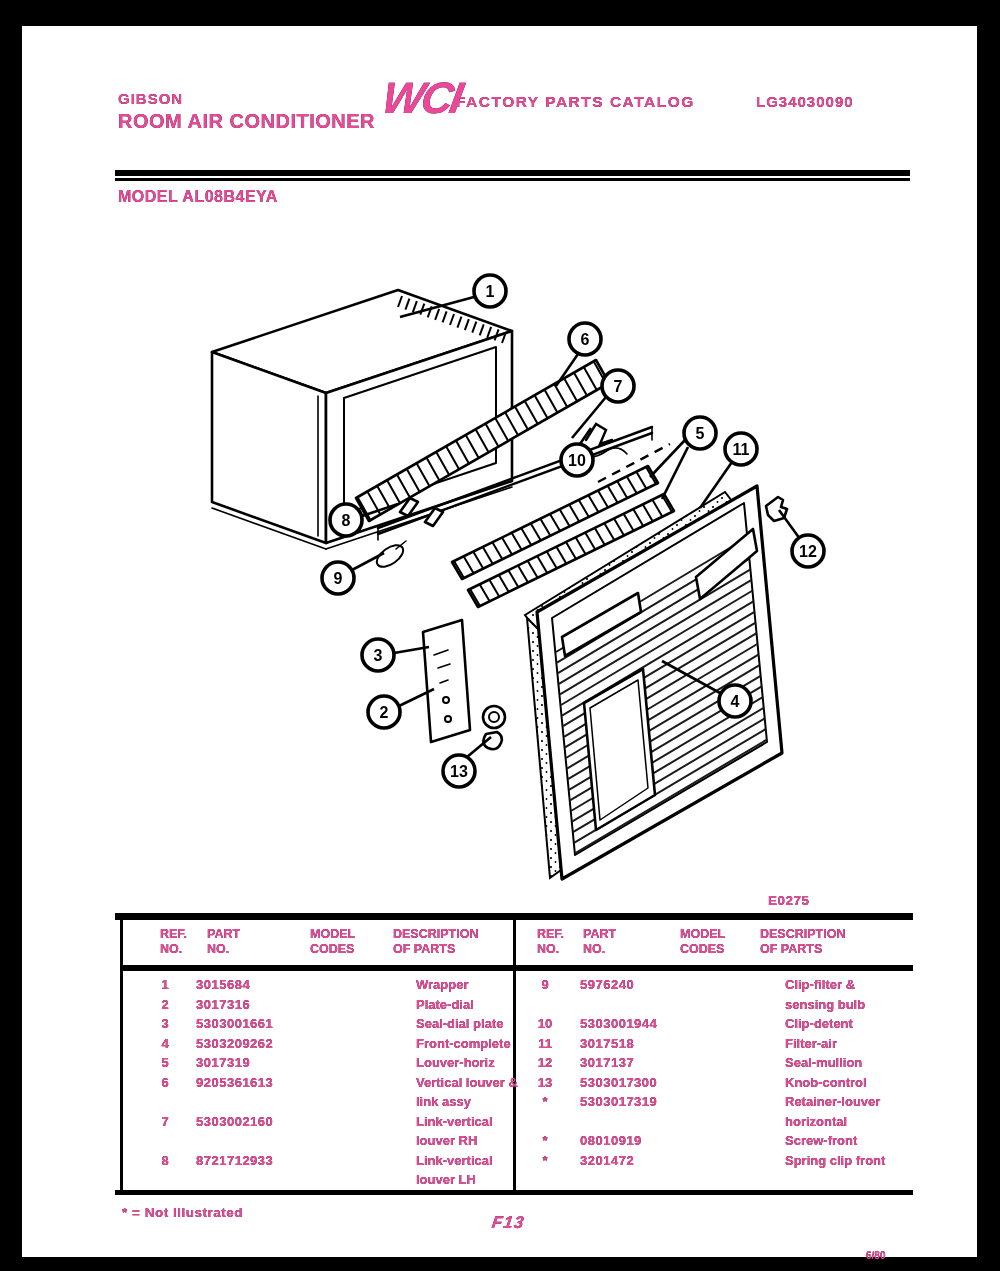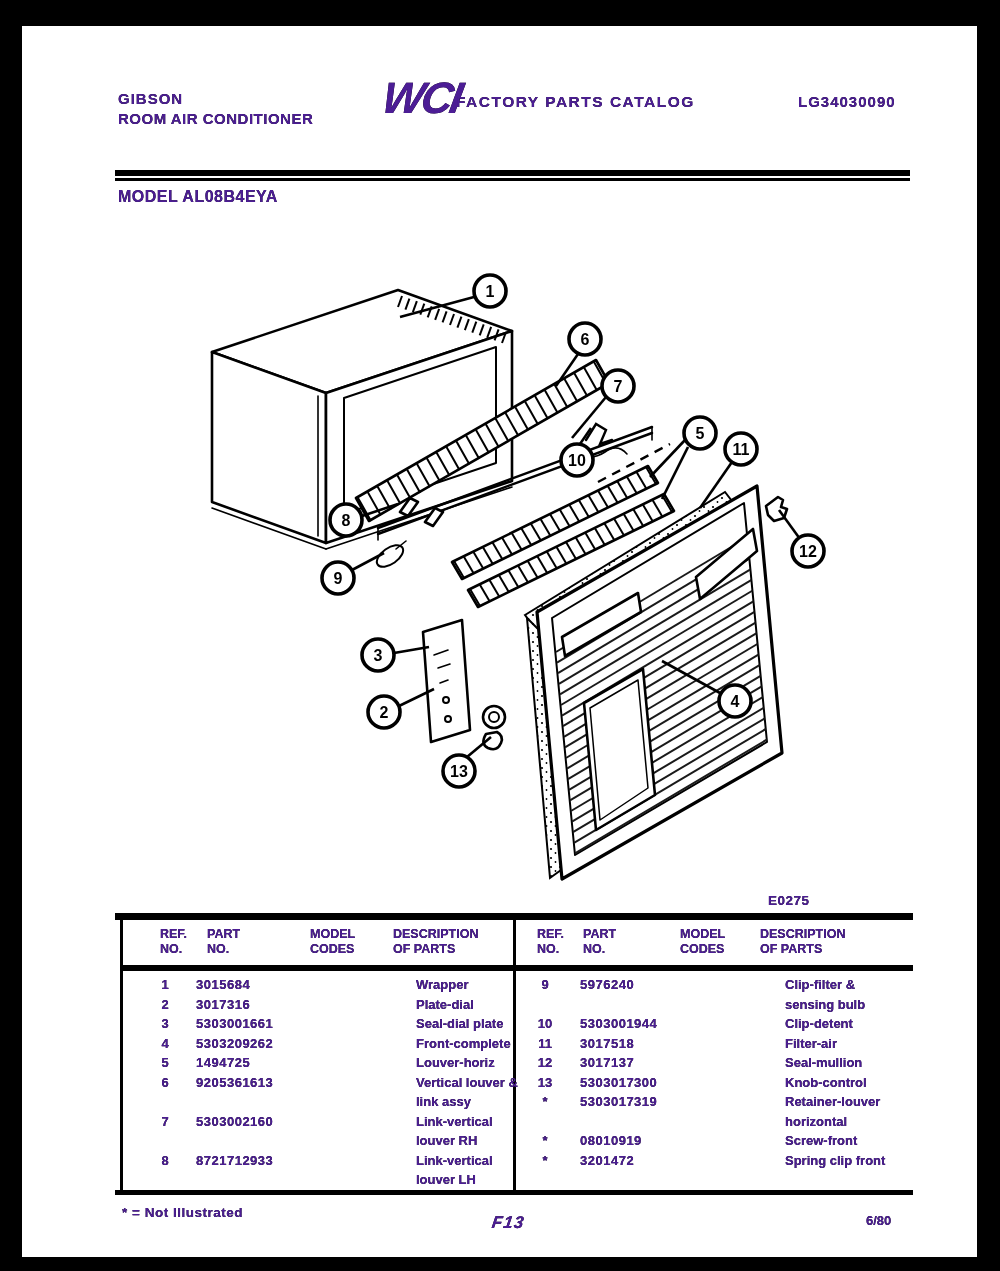--- a/index.html
+++ b/index.html
@@ -1,22 +1,22 @@
 <!DOCTYPE html>
 <html><head>
 <meta charset="utf-8">
 <style>
   html,body{margin:0;padding:0;background:#888;}
   .page{position:relative;width:1000px;height:1271px;background:#fff;overflow:hidden;
-        font-family:"Liberation Sans","DejaVu Sans",sans-serif;color:#4c1d95;}
+        font-family:"Liberation Sans","DejaVu Sans",sans-serif;color:#ec4899;}
   .abs{position:absolute;}
   .bar{position:absolute;background:#000;}
   .btxt{font-weight:bold;text-shadow:0 0 .5px #000;}
   .brand1{font-size:15px;letter-spacing:1px;}
-  .brand2{font-size:15px;letter-spacing:.5px;}
+  .brand2{font-size:20px;letter-spacing:.5px;}
   .logo{font-size:44px;font-style:italic;font-weight:bold;letter-spacing:-3px;
         transform:skewX(-10deg);line-height:1;}
   .cat-title{font-size:15.5px;letter-spacing:1.5px;}
   .pubnum{font-size:15px;letter-spacing:1px;}
   .model{font-size:16px;letter-spacing:.5px;}
   .platecode{font-size:13.5px;letter-spacing:.5px;}
   .svgwrap{position:absolute;left:0;top:0;}
   svg .ln{stroke:#000;stroke-width:2.4;fill:none;stroke-linecap:round;}
   svg .thin{stroke-width:1.6;}
   svg .wfill{fill:#fff;stroke:#000;stroke-width:2.6;stroke-linejoin:round;}
@@ -42,37 +42,37 @@
   #tbody-left .c-part{width:146px;margin-left:11px;}
   #tbody-left .c-code{width:46px;}
   #tbody-left .c-desc{width:112px;}
   #tbody-right{left:412px;width:380px;}
   #tbody-right .c-ref{width:36px;}
   #tbody-right .c-part{width:130px;margin-left:17px;}
   #tbody-right .c-code{width:47px;}
   #tbody-right .c-desc{width:112px;}
   .foot-note{font-size:13.5px;letter-spacing:.5px;}
   .foot-page{font-size:17px;font-style:italic;letter-spacing:1px;transform:skewX(-8deg);}
-  .foot-rev{font-size:13px;}
+  .foot-rev{font-size:10px;margin-top:37px;}
 </style>
 </head>
 <body>
 
 <div class="page">
 
   <div class="bar" style="left:0;top:0;width:1000px;height:26px;"></div>
   <div class="bar" style="left:0;top:0;width:22px;height:1271px;"></div>
   <div class="bar" style="left:977px;top:0;width:23px;height:1271px;"></div>
   <div class="bar" style="left:0;top:1257px;width:1000px;height:14px;"></div>
 
   <div class="abs btxt brand1" style="left:118px;top:90px;">GIBSON</div>
   <div class="abs btxt brand2" style="left:118px;top:110px;">ROOM AIR CONDITIONER</div>
   <div class="abs btxt logo" style="left:383px;top:76px;">WCI</div>
   <div class="abs btxt cat-title" style="left:456px;top:93px;">FACTORY PARTS CATALOG</div>
-  <div class="abs btxt pubnum" style="left:798px;top:93px;text-align:right;">LG34030090</div>
+  <div class="abs btxt pubnum" style="left:756px;top:93px;text-align:right;">LG34030090</div>
 
   <div class="bar" style="left:115px;top:170px;width:795px;height:6px;"></div>
   <div class="bar" style="left:115px;top:178px;width:795px;height:3px;"></div>
 
   <div class="abs btxt model" style="left:118px;top:188px;">MODEL AL08B4EYA</div>
 
   <svg class="svgwrap" width="1000" height="910" viewBox="0 0 1000 910">
     <defs>
       <clipPath id="panel-clip">
           <polygon points="552,618 744,503 767,742 575,855"></polygon>
@@ -373,21 +373,21 @@
       <span class="c-desc">Seal-dial plate</span>
     </div>
         <div class="trow">
       <span class="c-ref">4</span>
       <span class="c-part">5303209262</span>
       <span class="c-code"></span>
       <span class="c-desc">Front-complete</span>
     </div>
         <div class="trow">
       <span class="c-ref">5</span>
-      <span class="c-part">1494725</span>
+      <span class="c-part">3017319</span>
       <span class="c-code"></span>
       <span class="c-desc">Louver-horiz</span>
     </div>
         <div class="trow">
       <span class="c-ref">6</span>
       <span class="c-part">9205361613</span>
       <span class="c-code"></span>
       <span class="c-desc">Vertical louver &amp; link assy</span>
     </div>
         <div class="trow">

